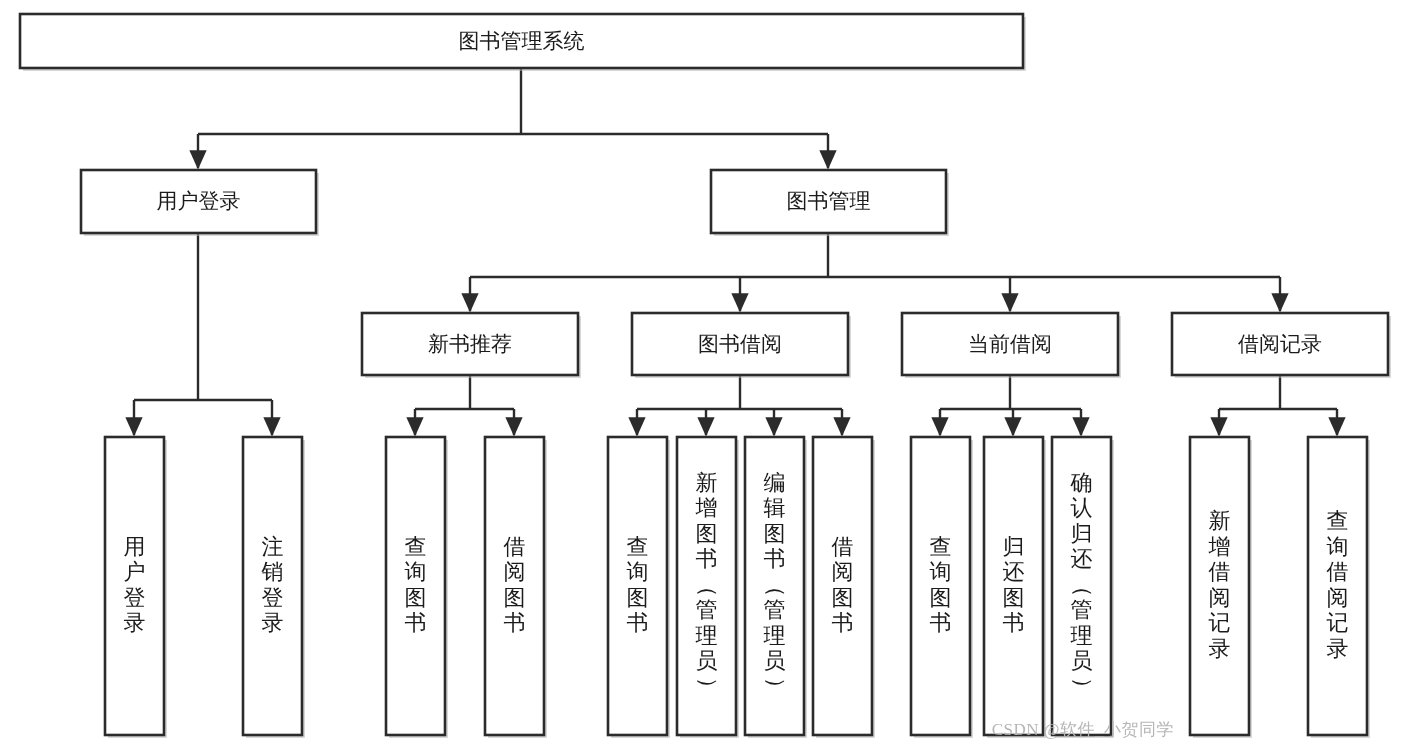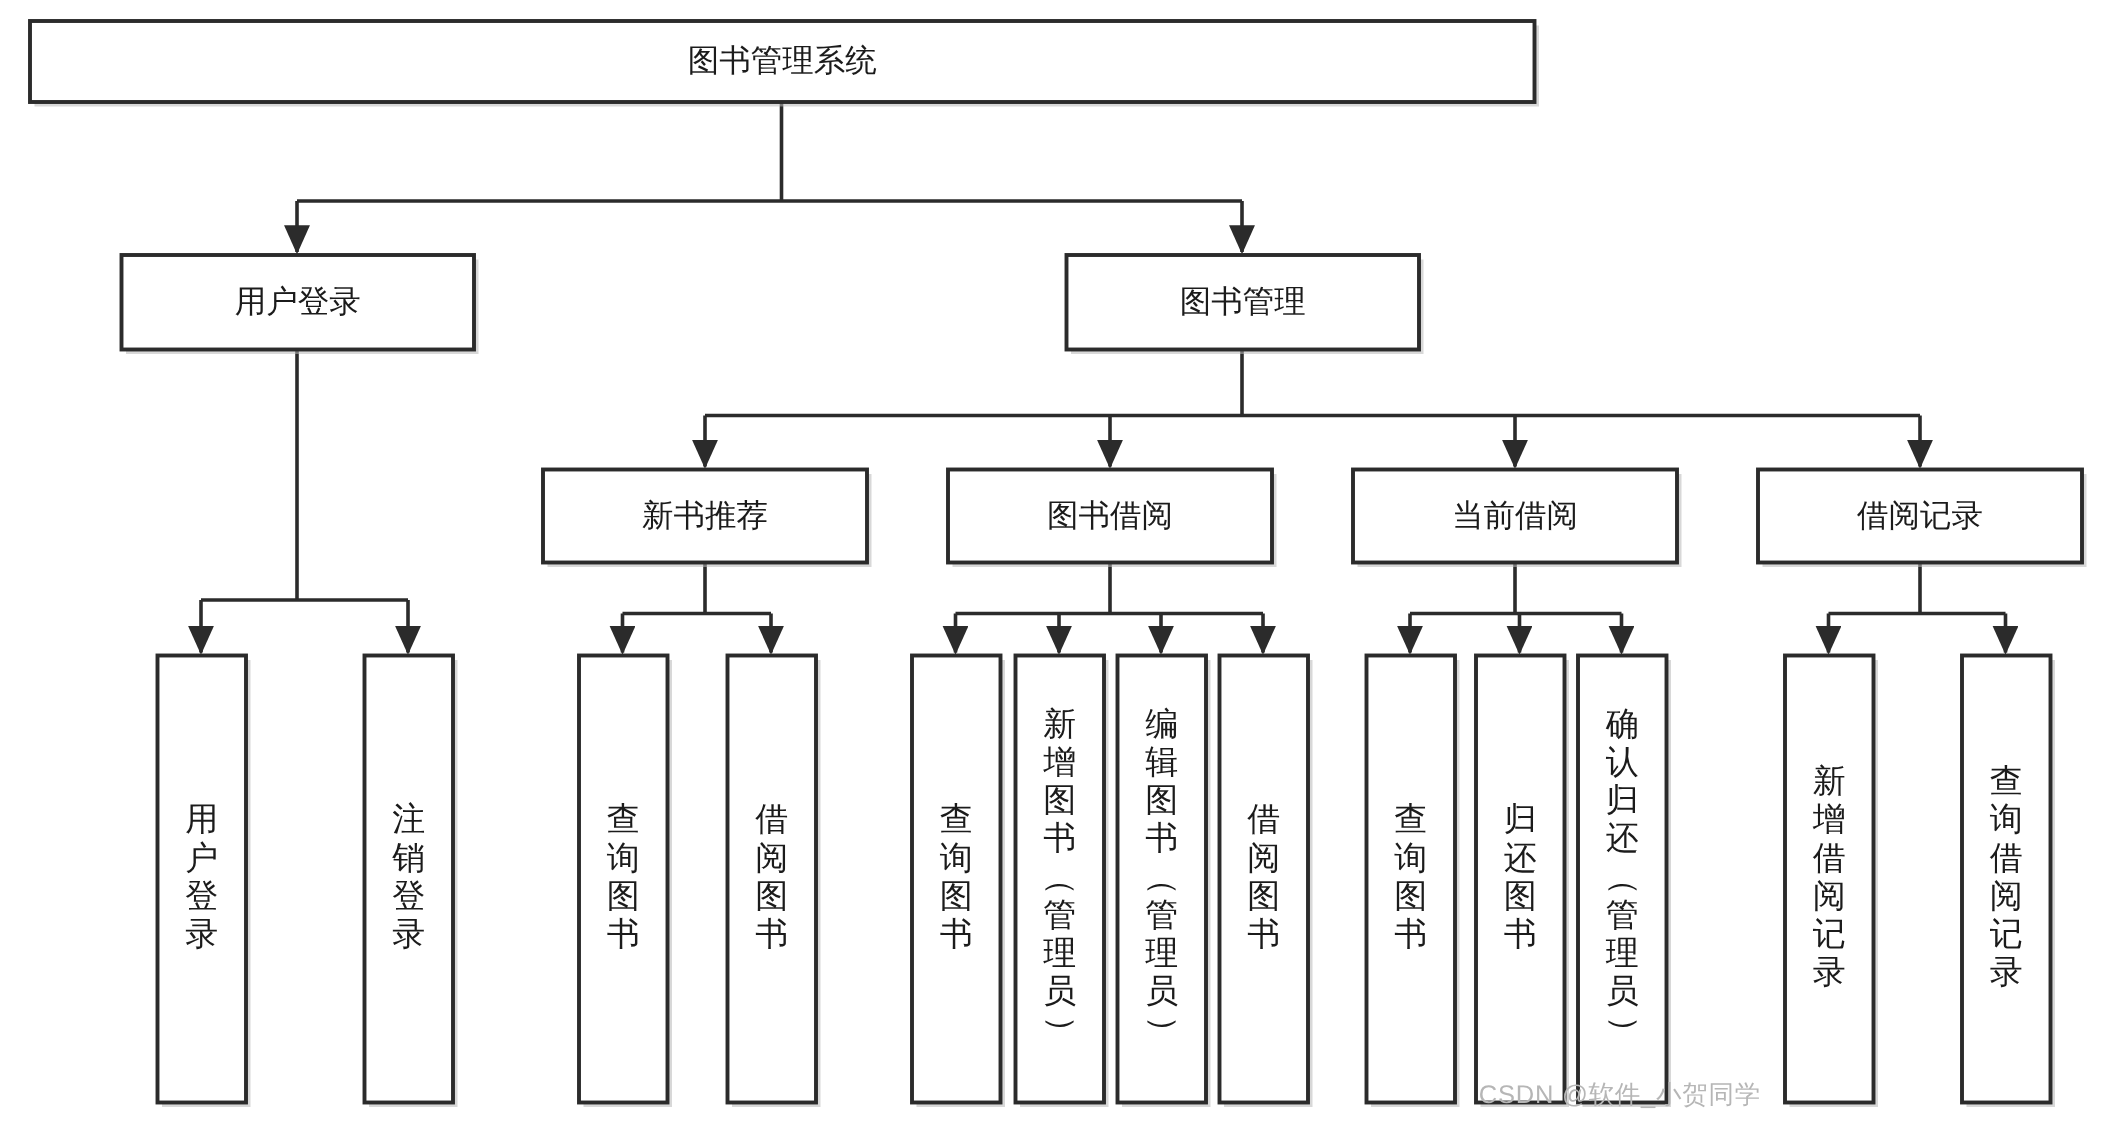--- a/index.html
+++ b/index.html
@@ -51,21 +51,21 @@
   }
   .connector {
     stroke: #2b2b2b;
     stroke-width: 2.4;
     fill: none;
   }
   .watermark {
     position: absolute;
     right: 14px;
     bottom: 6px;
-    font-family: Liberation Sans, sans-serif;
+    font-family: Liberation Serif, serif;
     font-size: 17px;
     color: #b6b6b6;
     letter-spacing: 0.5px;
     white-space: nowrap;
     pointer-events: none;
   }
 </style>
 </head>
 <body>
 

